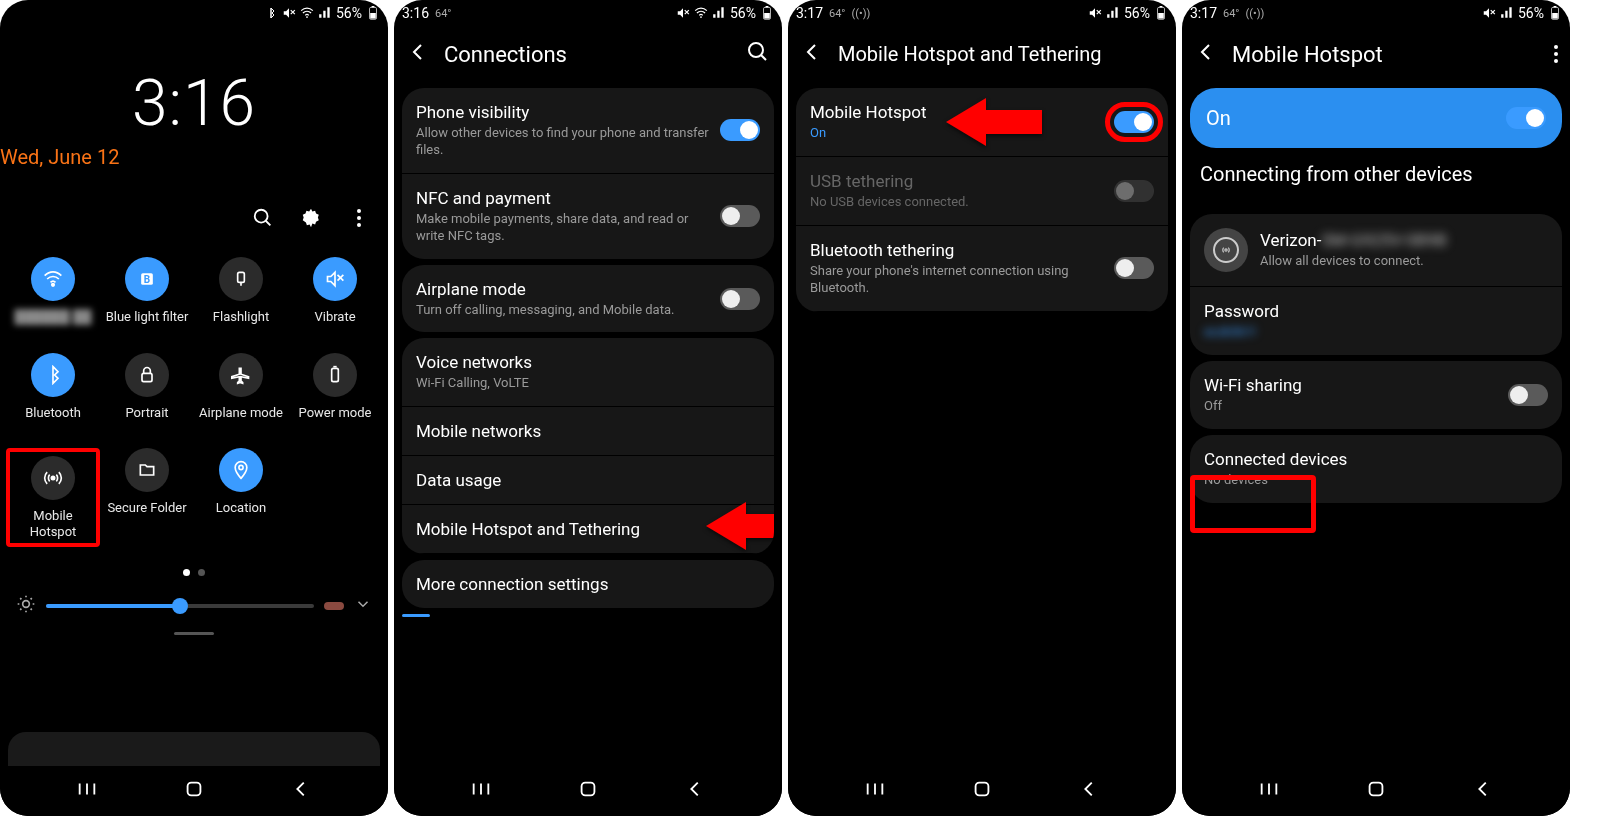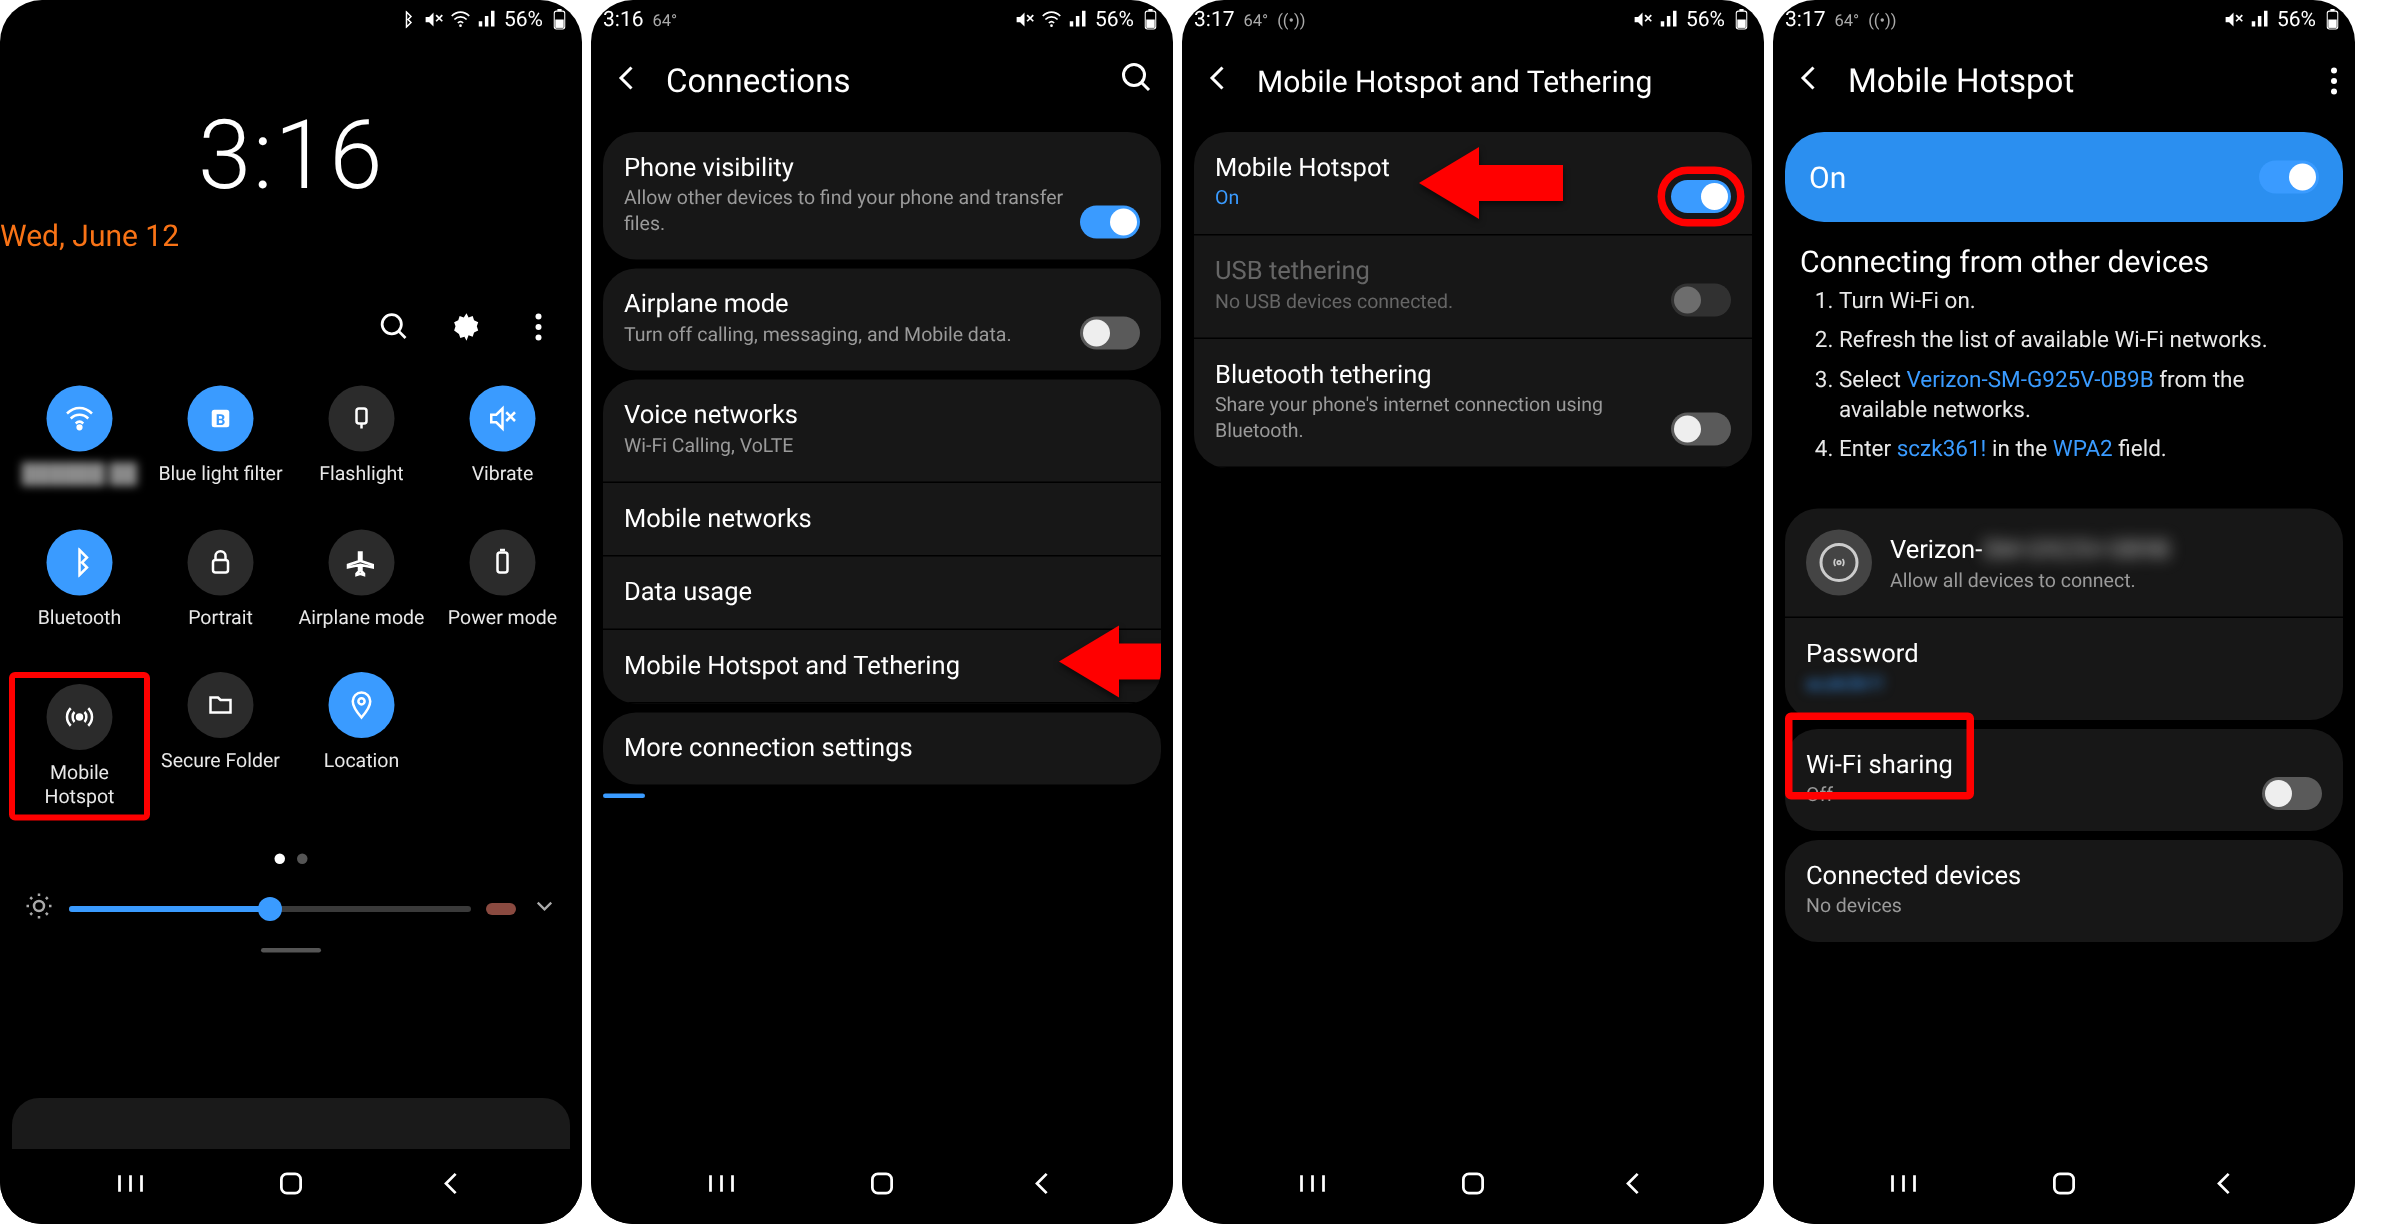--- a/index.html
+++ b/index.html
@@ -95,21 +95,21 @@
   .appbar .back-ic { color:#fff;}
   .appbar .title { font-size:22px; color:#fff; flex:1;}
   .appbar .act-ic { color:#fff;}
   .card {
     background:#171717;
     margin:6px 8px;
     border-radius:22px;
     overflow:hidden;
   }
   .row {
-    display:flex; align-items:flex-end;
+    display:flex; align-items:center;
     padding:14px 14px;
     border-bottom:1px solid #000;
   }
   .row:last-child { border-bottom:none;}
   .row .txt { flex:1; padding-right:10px;}
   .row .rt { font-size:17px; color:#fff;}
   .row .rs { font-size:13px; color:#9a9a9a; margin-top:3px; line-height:1.3;}
   .row .rs.blue { color:#3a9bff;}
   .row.disabled .rt, .row.disabled .rs { color:#666;}
   .toggle {
@@ -428,20 +428,27 @@
   </div>
 
   <div class="card" id="p2-card1">
       <div class="row">
         <div class="txt">
           <div class="rt">Phone visibility</div>
           <div class="rs">Allow other devices to find your phone and transfer files.</div>
         </div>
         <div class="toggle on"></div>
       </div>
+      <div class="row">
+        <div class="txt">
+          <div class="rt">NFC and payment</div>
+          <div class="rs">Make mobile payments, share data, and read or write NFC tags.</div>
+        </div>
+        <div class="toggle off"></div>
+      </div>
     </div>
   <div class="card" id="p2-card2">
       <div class="row">
         <div class="txt">
           <div class="rt">Airplane mode</div>
           <div class="rs">Turn off calling, messaging, and Mobile data.</div>
         </div>
         <div class="toggle off"></div>
       </div>
     </div>
@@ -619,26 +626,20 @@
       </span>
   </div>
 
   <div class="banner-on">
     <span class="lbl">On</span>
     <div class="toggle on"></div>
   </div>
 
   <div class="instr">
     <div class="h">Connecting from other devices</div>
-    <ol id="instr-list">
-        <li>Turn Wi-Fi on.</li>
-        <li>Refresh the list of available Wi-Fi networks.</li>
-        <li>Select <span class="link">Verizon-SM-G925V-0B9B</span> from the available networks.</li>
-        <li>Enter <span class="link">sczk361!</span> in the <span class="link">WPA2</span> field.</li>
-      </ol>
   </div>
 
   <div class="card">
     <div class="row">
       <div class="hotspot-circle">
         <div class="inner">
             <svg width="14" height="14" viewBox="0 0 24 24" fill="none" stroke="#ccc" stroke-width="2">
               <circle cx="12" cy="12" r="2"></circle>
               <path d="M8 8c-2 2-2 6 0 8M16 8c2 2 2 6 0 8"></path>
             </svg>

